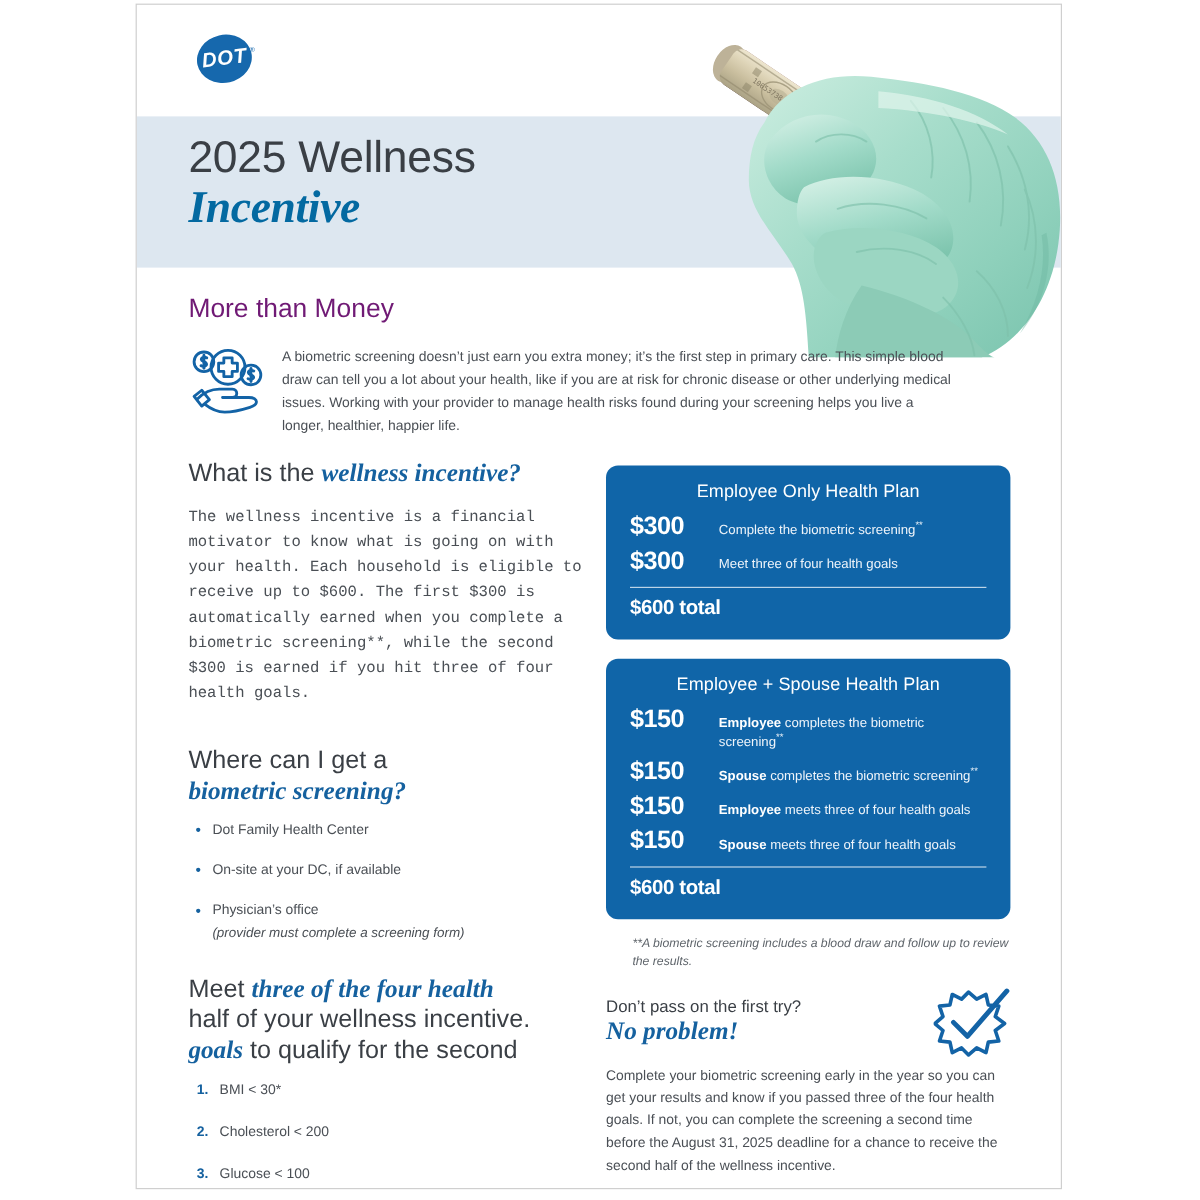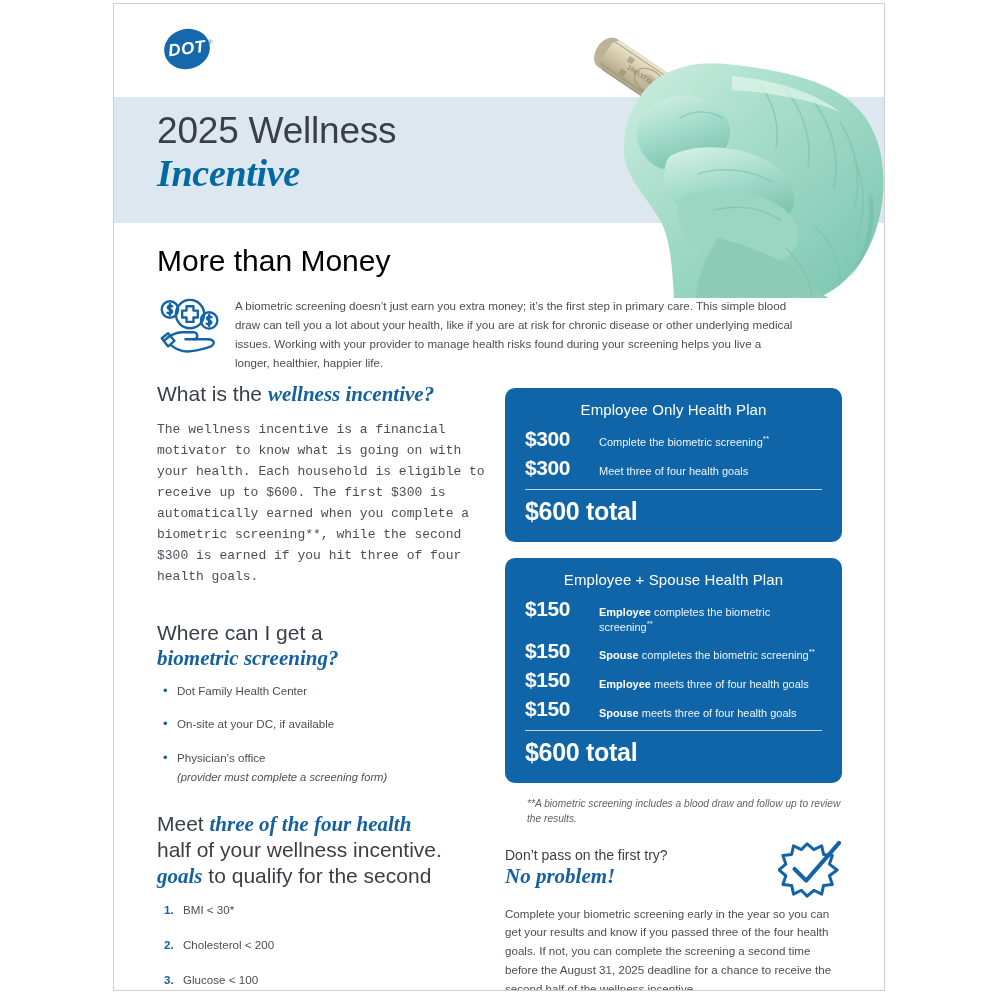--- a/index.html
+++ b/index.html
@@ -136,24 +136,24 @@
   }
 
   .sec-more {
     position: absolute;
     left: 43px;
     top: 240px;
     width: 640px;
   }
   .sec-more h2 {
     margin: 0;
-    font-size: 30px;
+    font-size: 22px;
     font-weight: 300;
     font-family: "Liberation Sans", sans-serif;
-    color: #000000;
+    color: #701a75;
   }
   .more-row {
     display: flex;
     margin-top: 16px;
   }
   .more-icon { width: 78px; flex: 0 0 78px; }
   .more-text {
     font-size: 11.6px;
     line-height: 1.65;
     color: #4a4f55;
@@ -281,21 +281,21 @@
     color: #eef4fa;
     line-height: 1.3;
   }
   .plan-desc b { font-weight: 700; color: #ffffff; }
   .plan-rule {
     height: 1px;
     background: rgba(255,255,255,.72);
     margin: 9px 0 7px 0;
   }
   .plan-total {
-    font-size: 25px;
+    font-size: 17px;
     font-weight: 700;
     font-family: "Liberation Sans", sans-serif;
     color: #ffffff;
     letter-spacing: -0.3px;
   }
 
   .card-gap { height: 16px; }
 
   .foot-note-right {
     margin: 14px 0 0 22px;

